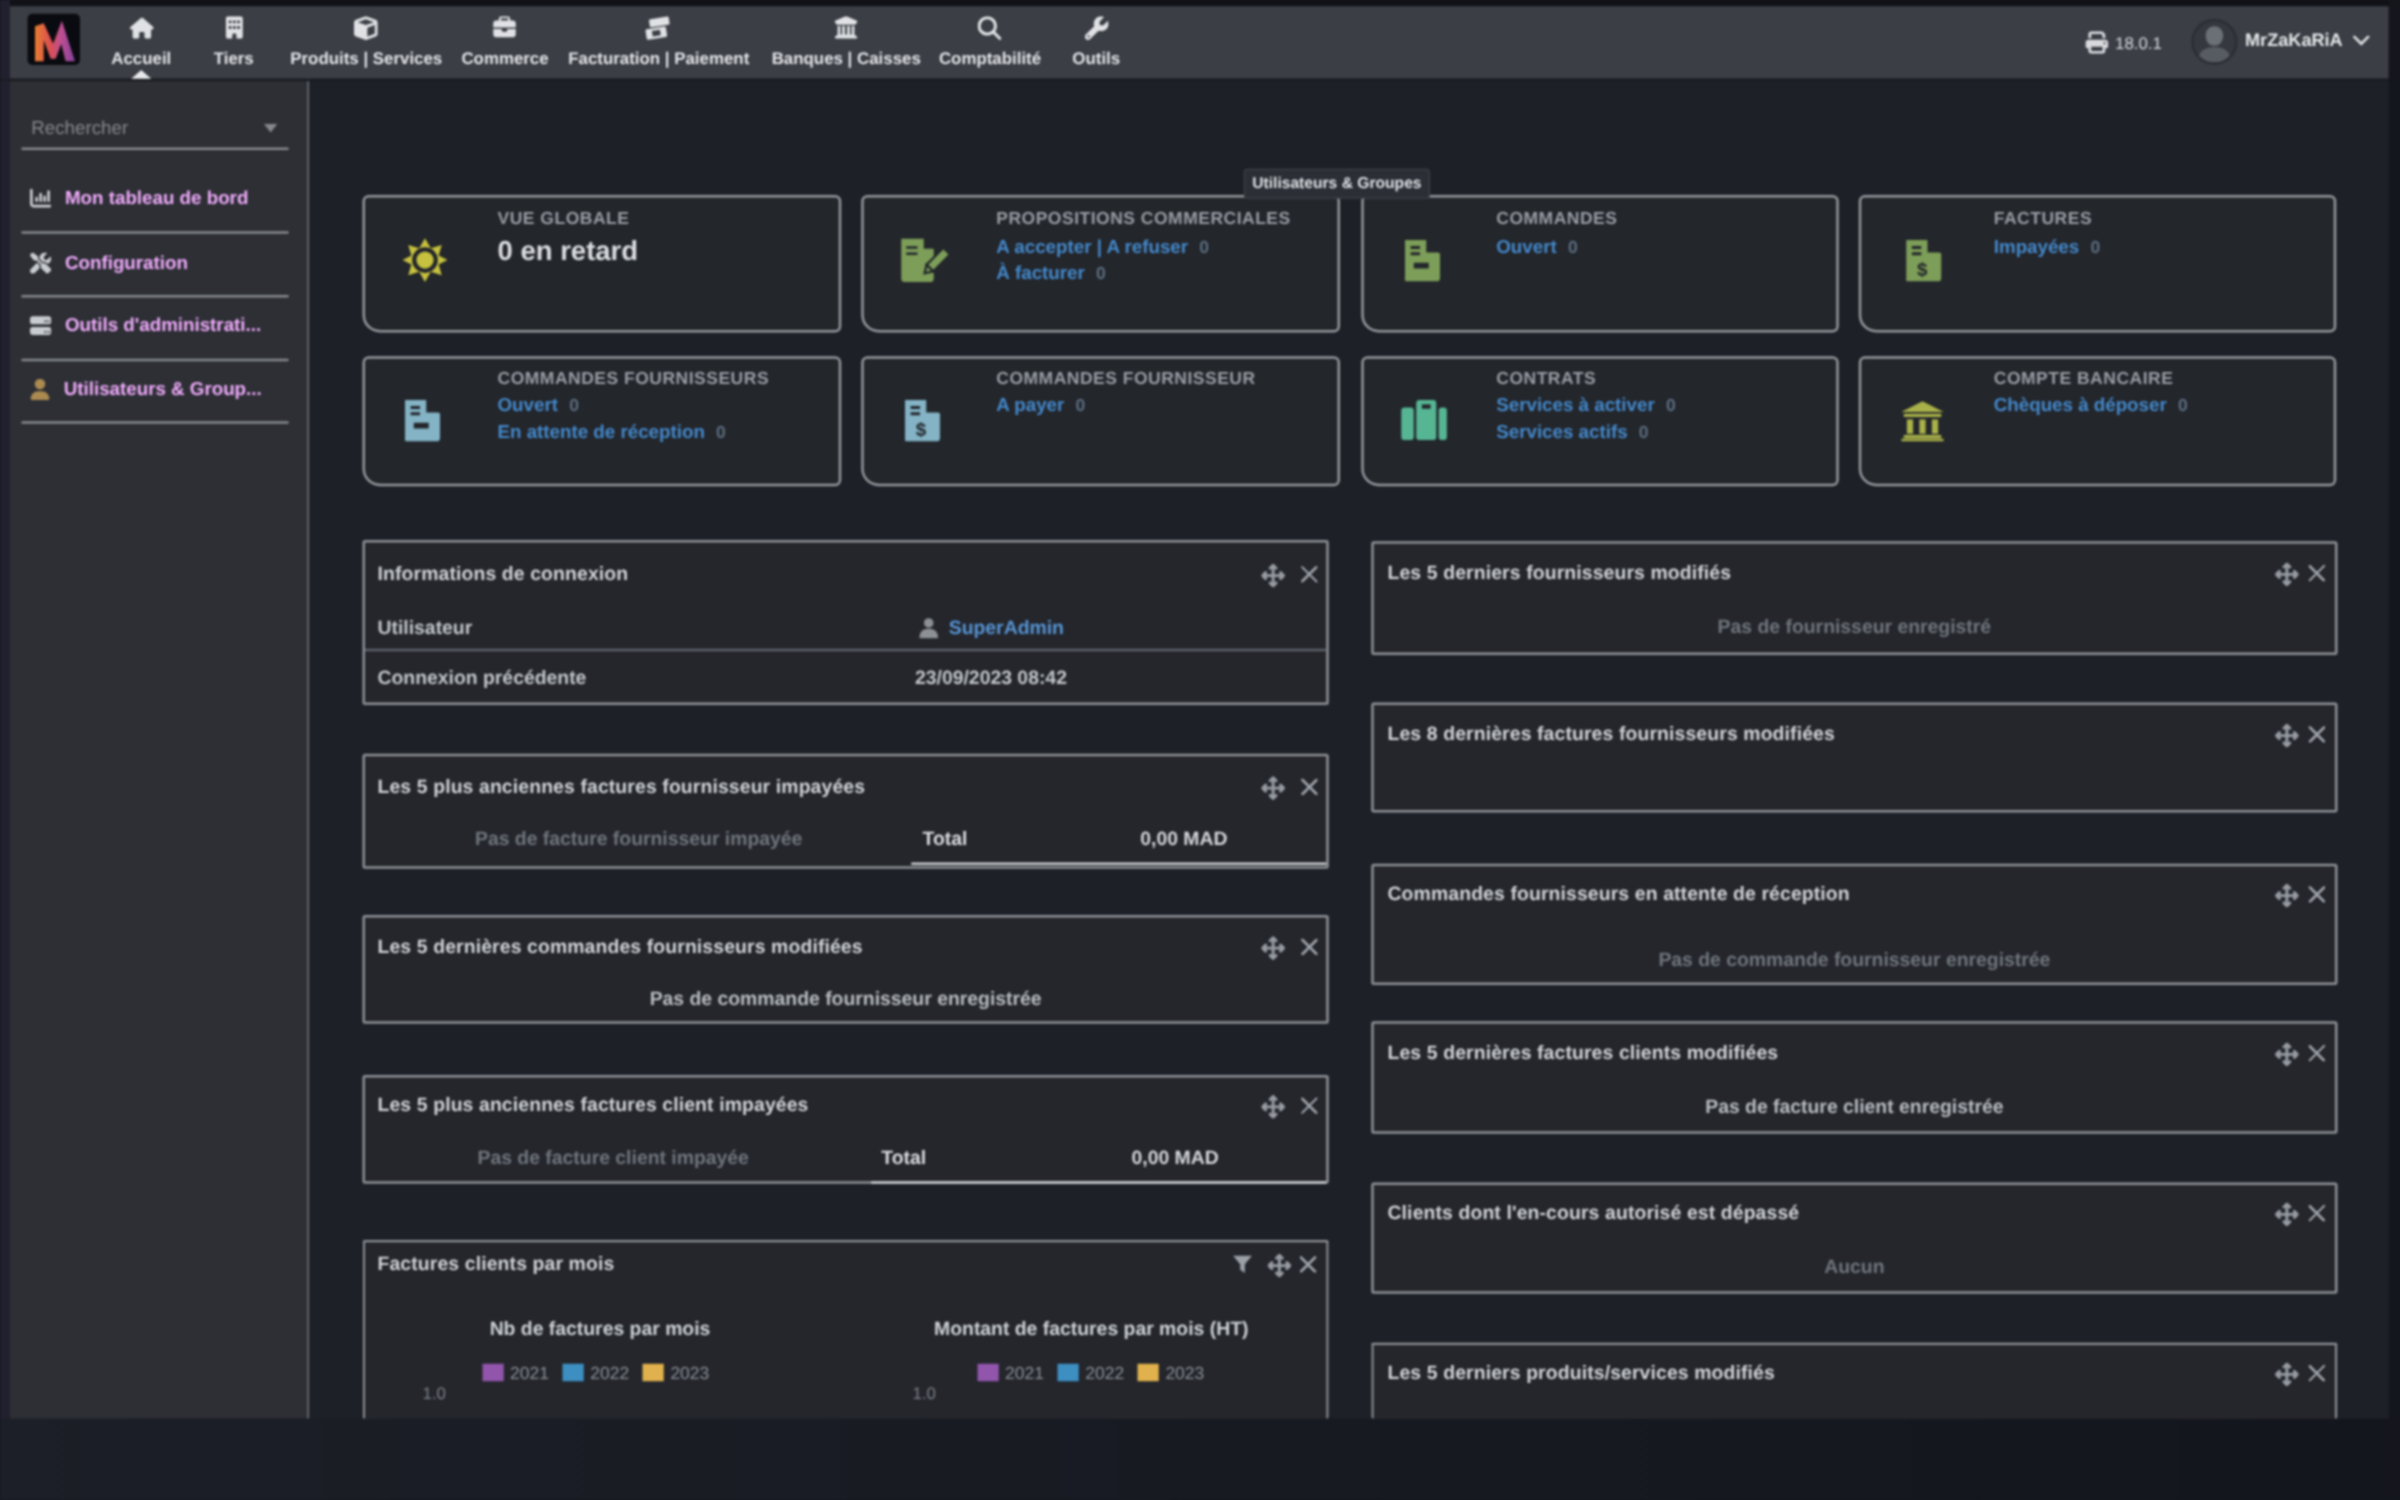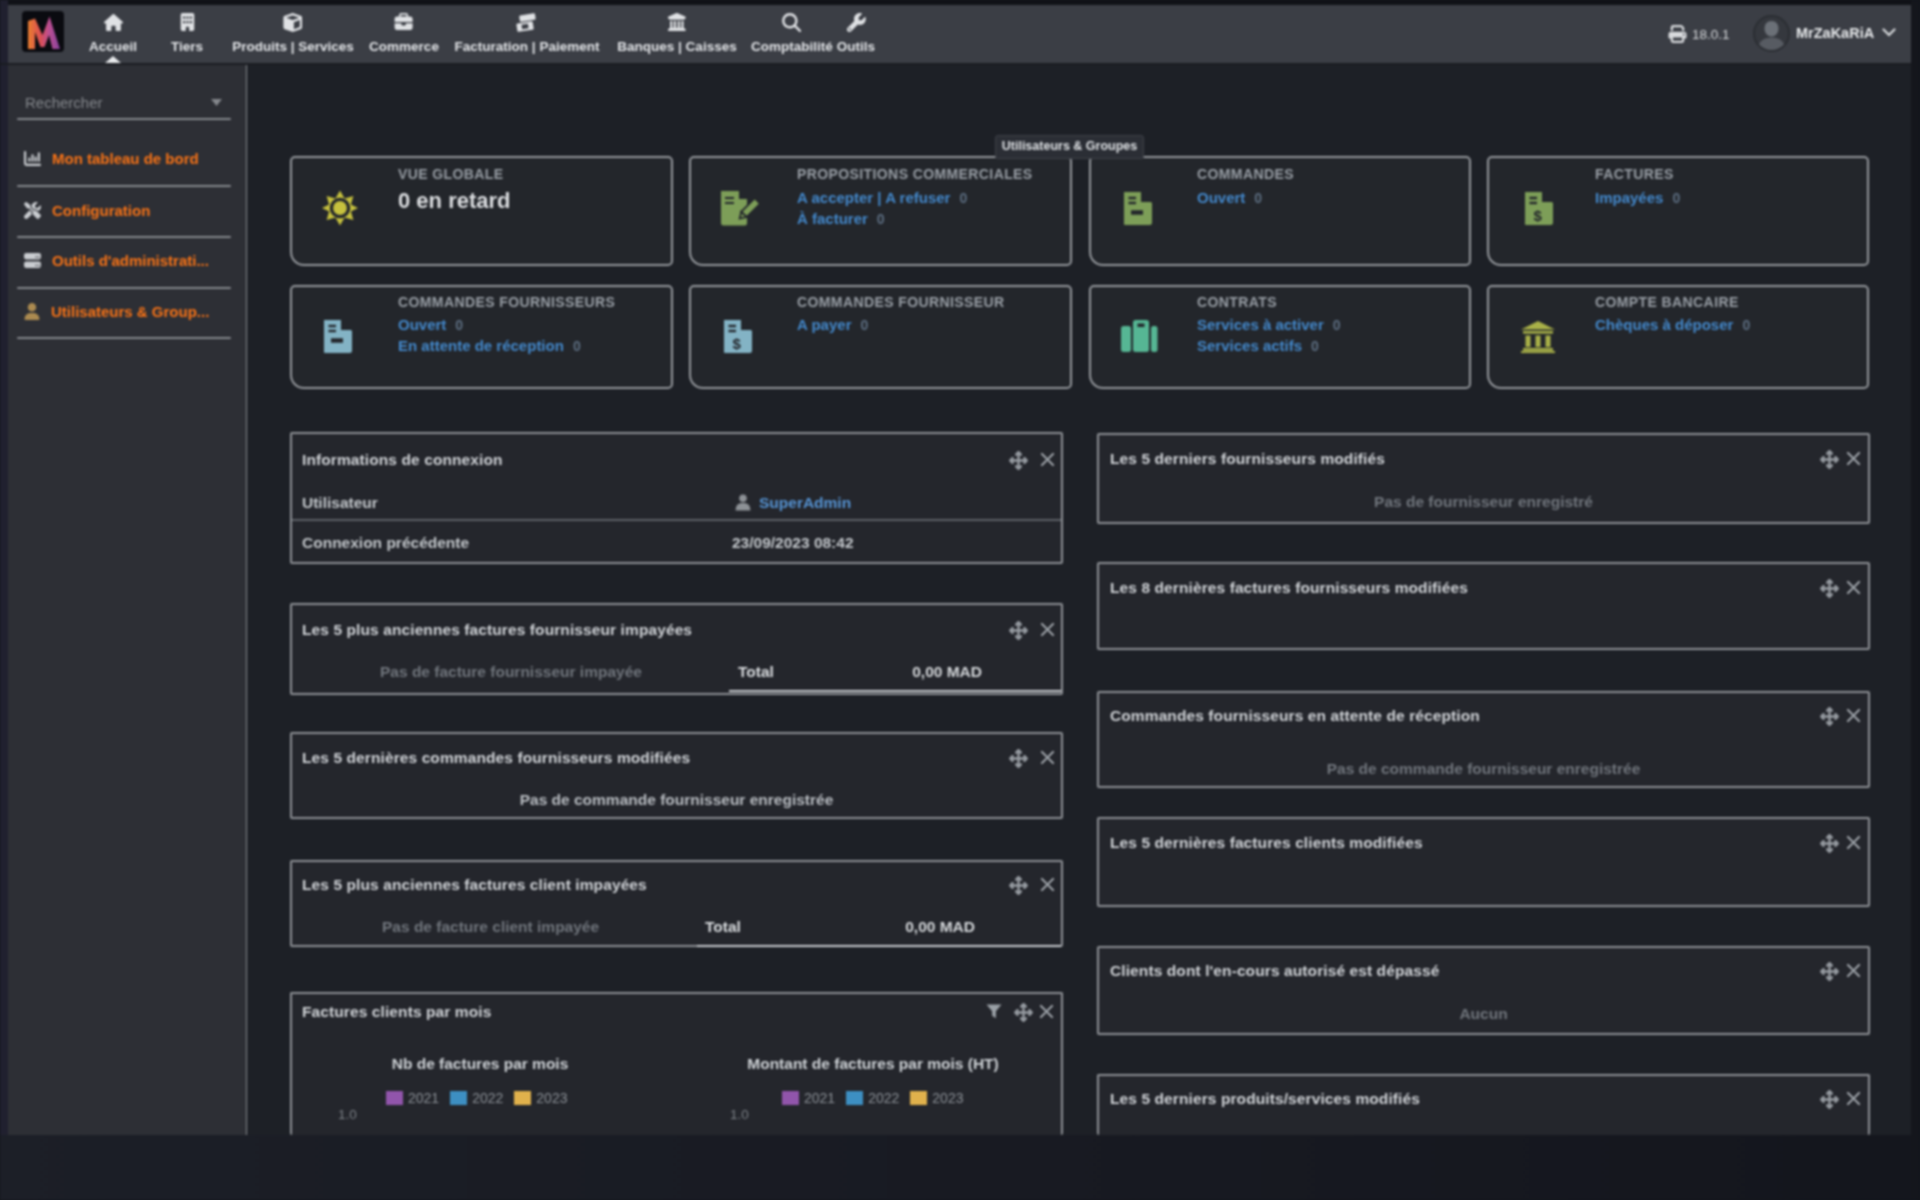--- a/index.html
+++ b/index.html
@@ -6,21 +6,21 @@
 .abs{position:absolute;}
 #leftedge{left:0;top:0;width:8px;height:1135px;background:#20202f;}
 #topedge{left:0;top:0;width:1920px;height:5px;background:#101217;}
 #nav{left:8px;top:5px;width:1903px;height:58px;background:#3b3e45;}
 #side{left:8px;top:63px;width:238px;height:1072px;background:#2d2f35;}
 #content{left:246px;top:63px;width:1665px;height:1072px;background:#1d2026;border-left:1px solid #888b90;}
 #rightedge{left:1911px;top:0;width:9px;height:1135px;background:#14161c;}
 .mitem{position:absolute;top:10px;text-align:center;color:#e3e5e8;font-size:13.5px;font-weight:bold;transform:translateX(-50%);}
 .mitem .ic{height:24px;display:flex;align-items:center;justify-content:center;margin-bottom:5px;}
 .tri{position:absolute;width:0;height:0;border-left:8px solid transparent;border-right:8px solid transparent;border-bottom:7px solid #e8eaec;}
-.sideitem{position:absolute;left:24px;color:#f97316;font-size:15px;font-weight:bold;display:flex;align-items:center;gap:11px;}
+.sideitem{position:absolute;left:24px;color:#f0abfc;font-size:15px;font-weight:bold;display:flex;align-items:center;gap:11px;}
 .sep{position:absolute;left:17px;width:214px;height:2px;background:#85888d;border-radius:1px;}
 .box{position:absolute;background:#23262b;border:2px solid #94979c;border-radius:5px 5px 5px 14px;box-sizing:border-box;}
 .btitle{position:absolute;color:#989ea5;font-weight:bold;font-size:14px;letter-spacing:.4px;}
 .blink{position:absolute;color:#4489cc;font-size:15px;font-weight:bold;}
 .bnum{color:#5c6d80;font-weight:bold;padding-left:9px;font-size:14px;}
 .widget{position:absolute;background:#24262c;border:2px solid #8d9095;border-radius:2px;box-sizing:border-box;}
 .dimtxt{color:#70757c;font-size:15.5px;font-weight:bold;}
 .britetxt{color:#b9bdc2;font-size:15.5px;font-weight:bold;}
 .ctr{position:absolute;left:0;right:0;text-align:center;}
 svg{display:block;}
@@ -90,21 +90,21 @@
 <div class="mitem" style="left:677px;text-align:center;"><div class="ic">
         <svg width="19" height="18" viewBox="0 0 512 512">
           <path fill="#dfe1e4" d="M243.4 2.6l-224 96c-14 6-21.8 21-18.7 35.8S16.8 160 32 160v8c0 13.3 10.7 24 24 24H456c13.3 0 24-10.7 24-24v-8c15.2 0 28.3-10.7 31.3-25.6s-4.8-29.9-18.7-35.8l-224-96c-8-3.4-17.2-3.4-25.2 0zM128 224H64V420.3c-.6 .3-1.2 .7-1.8 1.1l-48 32c-11.7 7.8-17 22.4-12.9 35.9S17.9 512 32 512H480c14.1 0 26.5-9.2 30.6-22.7s-1.1-28.1-12.9-35.9l-48-32c-.6-.4-1.2-.7-1.8-1.1V224H384V416H344V224H280V416H232V224H168V416H128V224z"></path>
         </svg>
       </div>Banques | Caisses</div>
 <div class="mitem" style="left:792px;"><div class="ic">
         <svg width="19" height="19" viewBox="0 0 512 512">
           <path fill="#dfe1e4" d="M416 208c0 45.9-14.9 88.3-40 122.7L502.6 457.4c12.5 12.5 12.5 32.8 0 45.3s-32.8 12.5-45.3 0L330.7 376c-34.4 25.2-76.8 40-122.7 40C93.1 416 0 322.9 0 208S93.1 0 208 0S416 93.1 416 208zM208 352a144 144 0 1 0 0-288 144 144 0 1 0 0 288z"></path>
         </svg>
       </div>Comptabilité</div>
-<div class="mitem" style="left:856px;"><div class="ic">
+<div class="mitem" style="left:877px;"><div class="ic">
         <svg width="19" height="19" viewBox="0 0 512 512">
           <path fill="#dfe1e4" d="M352 320c88.4 0 160-71.6 160-160c0-15.3-2.2-30.1-6.2-44.2c-3.1-10.8-16.4-13.2-24.3-5.3l-76.8 76.8c-3 3-7.1 4.7-11.3 4.7H336c-8.8 0-16-7.2-16-16V118.6c0-4.2 1.7-8.3 4.7-11.3l76.8-76.8c7.9-7.9 5.4-21.2-5.3-24.3C382.1 2.2 367.3 0 352 0C263.6 0 192 71.6 192 160c0 19.1 3.4 37.5 9.5 54.5L19.9 396.1C7.2 408.8 0 426.1 0 444.1C0 481.6 30.4 512 67.9 512c18 0 35.3-7.2 48-19.9L297.5 310.5c17 6.2 35.4 9.5 54.5 9.5zM80 408a24 24 0 1 1 0 48 24 24 0 1 1 0-48z"></path>
         </svg>
       </div>Outils</div>
 <div class="tri" style="left:105px;top:56px;"></div>
 <div class="abs" style="left:1668px;top:25px;">
       <svg width="19" height="18" viewBox="0 0 512 512">
         <path fill="#d8dadd" d="M128 0C92.7 0 64 28.7 64 64v96h64V64H354.7L384 93.3V160h64V93.3c0-17-6.7-33.3-18.7-45.3L400 18.7C388 6.7 371.7 0 354.7 0H128zM384 352v32 64H128V384 368 352H384zm64 32h32c17.7 0 32-14.3 32-32V256c0-35.3-28.7-64-64-64H64c-35.3 0-64 28.7-64 64v96c0 17.7 14.3 32 32 32H64v64c0 35.3 28.7 64 64 64H384c35.3 0 64-28.7 64-64V384zM432 248a24 24 0 1 1 0 48 24 24 0 1 1 0-48z"></path>
       </svg>
     </div>
@@ -386,20 +386,21 @@
 <div class="ctr dimtxt" style="left:1097px;width:773px;top:760px;">Pas de commande fournisseur enregistrée</div>
 
 <div class="widget" style="left:1097px;top:817px;width:773px;height:90px;"></div>
 <div class="wtxt abs" style="left:1110px;top:834px;color:#d0d3d7;font-size:15.5px;">Les 5 dernières factures clients modifiées</div>
 <div class="abs mv" style="left:1820px;top:834px;">
       <svg width="19" height="19" viewBox="0 0 512 512">
         <path fill="#989da3" d="M278.6 9.4c-12.5-12.5-32.8-12.5-45.3 0l-64 64c-12.5 12.5-12.5 32.8 0 45.3s32.8 12.5 45.3 0l9.4-9.4V224H109.3l9.4-9.4c12.5-12.5 12.5-32.8 0-45.3s-32.8-12.5-45.3 0l-64 64c-12.5 12.5-12.5 32.8 0 45.3l64 64c12.5 12.5 32.8 12.5 45.3 0s12.5-32.8 0-45.3l-9.4-9.4H224V402.7l-9.4-9.4c-12.5-12.5-32.8-12.5-45.3 0s-12.5 32.8 0 45.3l64 64c12.5 12.5 32.8 12.5 45.3 0l64-64c12.5-12.5 12.5-32.8 0-45.3s-32.8-12.5-45.3 0l-9.4 9.4V288H402.7l-9.4 9.4c-12.5 12.5-12.5 32.8 0 45.3s32.8 12.5 45.3 0l64-64c12.5-12.5 12.5-32.8 0-45.3l-64-64c-12.5-12.5-32.8-12.5-45.3 0s-12.5 32.8 0 45.3l9.4 9.4H288V109.3l9.4 9.4c12.5 12.5 32.8 12.5 45.3 0s12.5-32.8 0-45.3l-64-64z"></path>
       </svg>
     </div>
     <div class="abs xx" style="left:1847px;top:836px;"></div>
+<div class="ctr britetxt" style="left:1097px;width:773px;top:877px;">Pas de facture client enregistrée</div>
 
 <div class="widget" style="left:1097px;top:946px;width:773px;height:89px;"></div>
 <div class="wtxt abs" style="left:1110px;top:962px;color:#d0d3d7;font-size:15.5px;">Clients dont l'en-cours autorisé est dépassé</div>
 <div class="abs mv" style="left:1820px;top:962px;">
       <svg width="19" height="19" viewBox="0 0 512 512">
         <path fill="#989da3" d="M278.6 9.4c-12.5-12.5-32.8-12.5-45.3 0l-64 64c-12.5 12.5-12.5 32.8 0 45.3s32.8 12.5 45.3 0l9.4-9.4V224H109.3l9.4-9.4c12.5-12.5 12.5-32.8 0-45.3s-32.8-12.5-45.3 0l-64 64c-12.5 12.5-12.5 32.8 0 45.3l64 64c12.5 12.5 32.8 12.5 45.3 0s12.5-32.8 0-45.3l-9.4-9.4H224V402.7l-9.4-9.4c-12.5-12.5-32.8-12.5-45.3 0s-12.5 32.8 0 45.3l64 64c12.5 12.5 32.8 12.5 45.3 0l64-64c12.5-12.5 12.5-32.8 0-45.3s-32.8-12.5-45.3 0l-9.4 9.4V288H402.7l-9.4 9.4c-12.5 12.5-12.5 32.8 0 45.3s32.8 12.5 45.3 0l64-64c12.5-12.5 12.5-32.8 0-45.3l-64-64c-12.5-12.5-32.8-12.5-45.3 0s-12.5 32.8 0 45.3l9.4 9.4H288V109.3l9.4 9.4c12.5 12.5 32.8 12.5 45.3 0s12.5-32.8 0-45.3l-64-64z"></path>
       </svg>
     </div>
     <div class="abs xx" style="left:1847px;top:964px;"></div>
 <div class="ctr dimtxt" style="left:1097px;width:773px;top:1005px;">Aucun</div>

